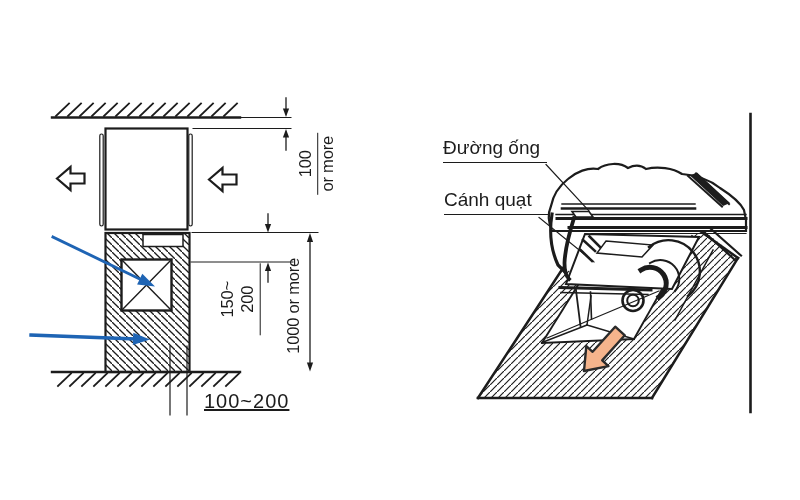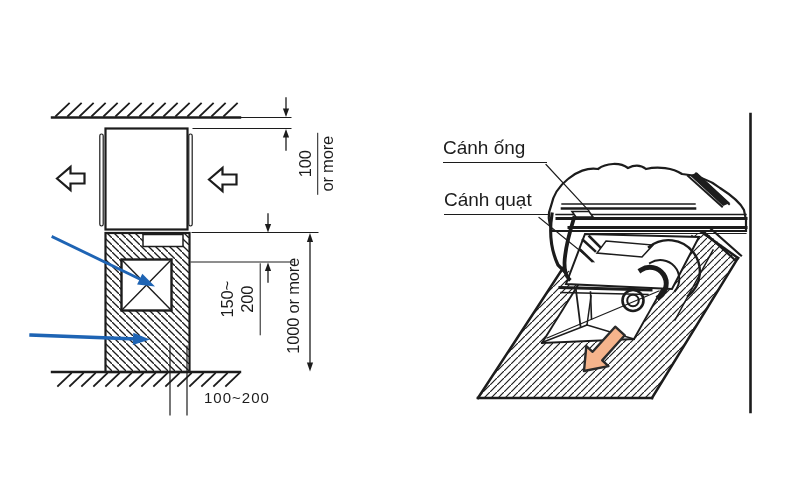--- a/index.html
+++ b/index.html
@@ -5,21 +5,21 @@
   html,body{margin:0;padding:0;background:#ffffff;}
   #stage{position:relative;width:800px;height:500px;background:#ffffff;overflow:hidden;
          font-family:"Liberation Sans",sans-serif;color:#1c1c1c;}
   #art{position:absolute;left:0;top:0;}
   .dim-text{position:absolute;font-size:16.5px;line-height:1.2;letter-spacing:-0.2px;
             color:#1c1c1c;text-align:center;white-space:nowrap;}
   .rot{transform:rotate(-90deg);transform-origin:center center;}
   .frac{display:flex;flex-direction:column;align-items:stretch;}
   .frac .top{border-bottom:1.6px solid #1c1c1c;padding-bottom:1px;}
   .underlined-block{border-bottom:1.6px solid #1c1c1c;padding-bottom:2px;}
-  .bottom-dim{font-size:15px;letter-spacing:1px;}
+  .bottom-dim{font-size:20px;letter-spacing:1px;text-decoration:underline;}
   .callout-label{position:absolute;font-size:19px;color:#1c1c1c;white-space:nowrap;
                  border-bottom:1.6px solid #1c1c1c;padding-bottom:3px;width:104px;}
   svg line,svg path,svg rect,svg circle,svg polygon{vector-effect:none;}
 </style>
 </head>
 <body>
 
 <div id="stage">
 
   <svg id="art" width="800" height="500" viewBox="0 0 800 500">
@@ -231,15 +231,15 @@
 
   <div class="dim-text rot underlined-block" style="left:203px;top:278px;width:72px;">
     <div>150~</div>
     <div>200</div>
   </div>
 
   <div class="dim-text rot" style="left:242px;top:296px;width:104px;">1000 or more</div>
 
   <div class="dim-text bottom-dim" style="left:204px;top:389px;">100~200</div>
 
-  <div class="callout-label" style="left:443px;top:137px;">Cánh ống</div>
+  <div class="callout-label" style="left:443px;top:137px;">Đường ống</div>
   <div class="callout-label" style="left:436px;top:189px;margin-left:8px;">Cánh quạt</div>
 </div>
 
 </body></html>

